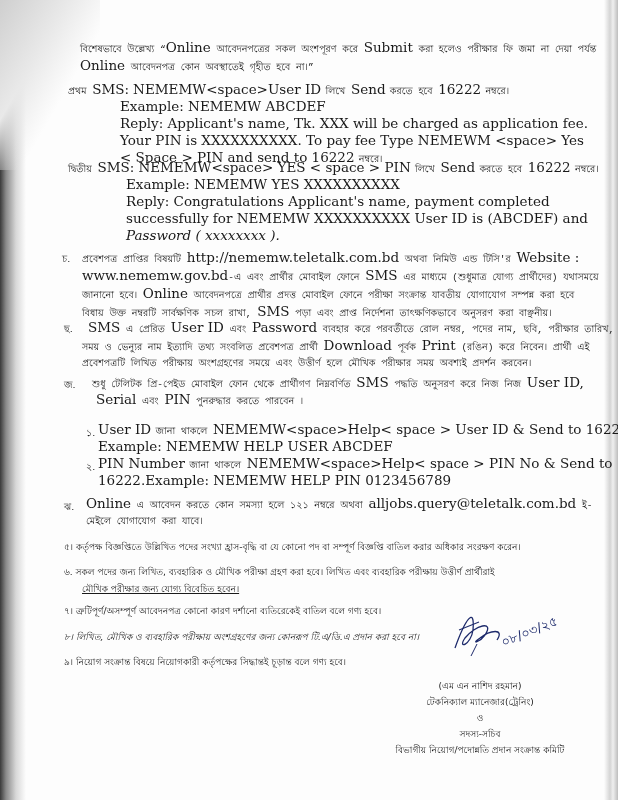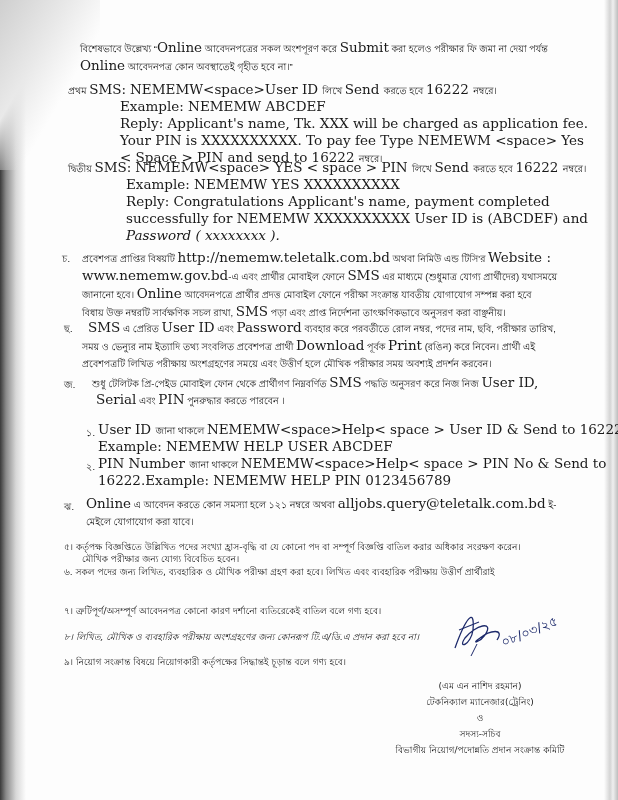--- a/index.html
+++ b/index.html
@@ -18,21 +18,21 @@
       background:linear-gradient(120deg,#cfcfcf 0%,#e9e9e9 35%,rgba(253,253,253,0) 60%);
     }
     .scan-edge-right {
       position:absolute; right:0; top:0; width:14px; height:800px;
       background:linear-gradient(90deg,rgba(253,253,253,0) 0,#d4d4d4 6px,#efefef 9px,#bdbdbd 14px);
     }
     .page {
       position:absolute; left:0; top:0; width:618px; height:800px;
     }
     .line { position:absolute; white-space:nowrap; font-size:12.5px; line-height:15px; }
-    .bn { font-family:Liberation Sans, sans-serif; font-size:9.5px; }
+    .bn { font-family:Liberation Mono, monospace; font-size:9.5px; }
     .en { font-family:"DejaVu Serif", serif; font-size:13.5px; }
     .bn-sm { font-family:"DejaVu Sans", sans-serif; font-size:9px; }
     .marker { position:absolute; font-family:"DejaVu Sans", sans-serif; font-size:9.5px; }
     .sig-block { position:absolute; text-align:center; font-family:"DejaVu Sans", sans-serif; font-size:9px; line-height:16px; }
     .signature { position:absolute; left:435px; top:600px; width:140px; height:60px; }
   </style>
 </head>
 <body>
 
 <div class="scan-shadow-left"></div>
@@ -116,21 +116,21 @@
     <span class="en">Online</span><span class="bn"> এ আবেদন করতে কোন সমস্যা হলে ১২১ নম্বরে অথবা </span><span class="en">alljobs.query@teletalk.com.bd</span><span class="bn"> ই-</span>
   </div>
   <div class="line bn" style="left:86px;top:514px;">মেইলে যোগাযোগ করা যাবে।</div>
 
   <div class="line bn-sm" style="left:64px;top:540px;">
     <span>৫।</span> <span>কর্তৃপক্ষ বিজ্ঞপ্তিতে উল্লিখিত পদের সংখ্যা হ্রাস-বৃদ্ধি বা যে কোনো পদ বা সম্পূর্ণ বিজ্ঞপ্তি বাতিল করার অধিকার সংরক্ষণ করেন।</span>
   </div>
   <div class="line bn-sm" style="left:64px;top:565px;">
     <span>৬.</span> <span>সকল পদের জন্য লিখিত, ব্যবহারিক ও মৌখিক পরীক্ষা গ্রহণ করা হবে। লিখিত এবং ব্যবহারিক পরীক্ষায় উত্তীর্ণ প্রার্থীরাই</span>
   </div>
-  <div class="line bn-sm" style="left:82px;top:552px;">মৌখিক পরীক্ষার জন্য যোগ্য বিবেচিত হবেন।</div>
+  <div class="line bn-sm" style="left:82px;top:582px;text-decoration:underline;">মৌখিক পরীক্ষার জন্য যোগ্য বিবেচিত হবেন।</div>
   <div class="line bn-sm" style="left:64px;top:604px;text-align:center;">
     <span>৭।</span> <span>ত্রুটিপূর্ণ/অসম্পূর্ণ আবেদনপত্র কোনো কারণ দর্শানো ব্যতিরেকেই বাতিল বলে গণ্য হবে।</span>
   </div>
   <div class="line bn-sm" style="left:64px;top:630px;font-style:italic;">
     <span>৮।</span> <span>লিখিত, মৌখিক ও ব্যবহারিক পরীক্ষায় অংশগ্রহণের জন্য কোনরূপ টি.এ/ডি.এ প্রদান করা হবে না।</span>
   </div>
   <div class="line bn-sm" style="left:64px;top:655px;">
     <span>৯।</span> <span>নিয়োগ সংক্রান্ত বিষয়ে নিয়োগকারী কর্তৃপক্ষের সিদ্ধান্তই চূড়ান্ত বলে গণ্য হবে।</span>
   </div>
 

